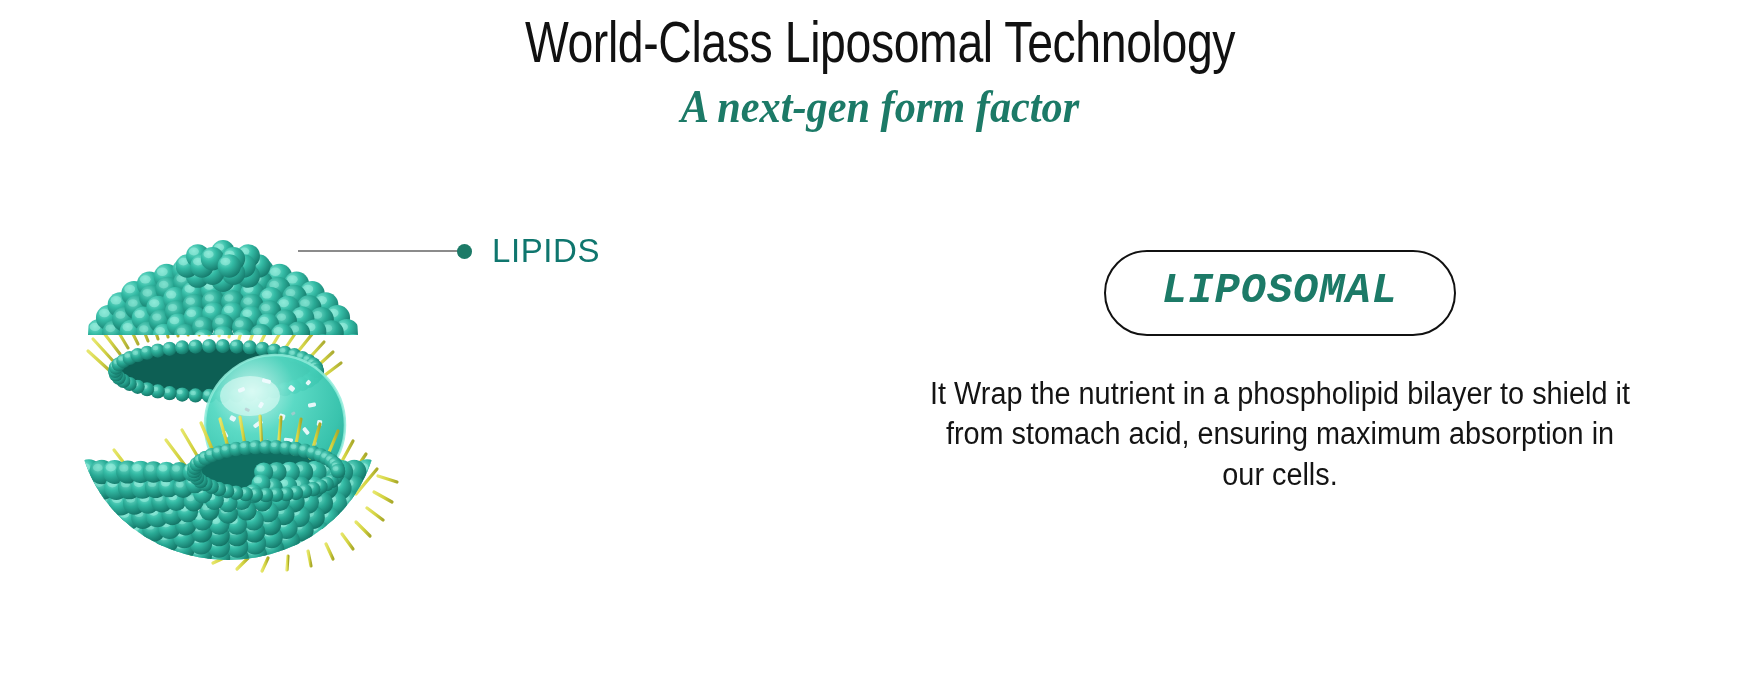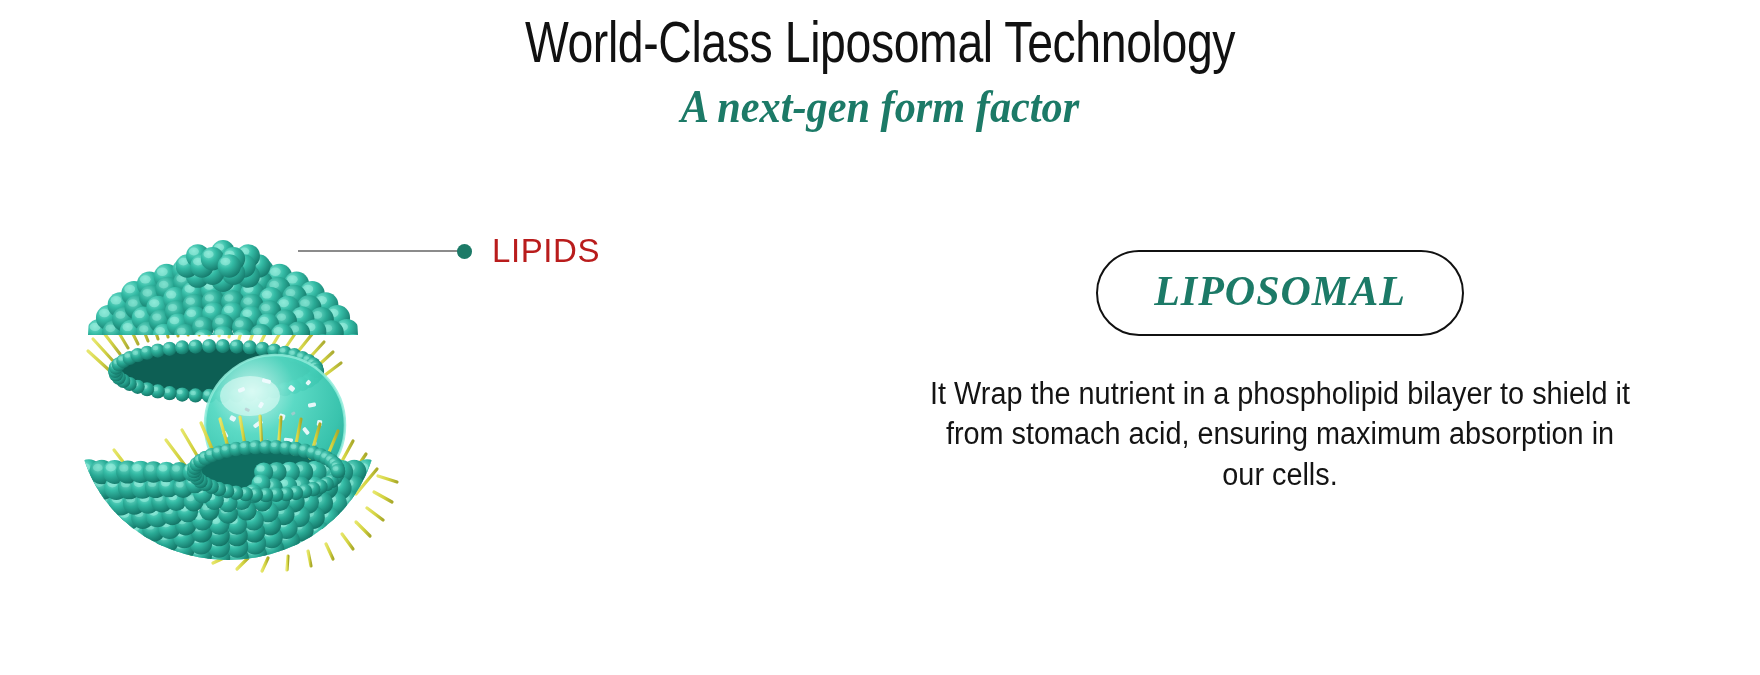--- a/index.html
+++ b/index.html
@@ -37,35 +37,35 @@
   
   .callout{position:absolute;display:flex;align-items:center;}
   .lead-line{height:2px;background:#8b8b8b;}
   .lead-dot{
     width:15px;height:15px;border-radius:50%;
     background:#1c7a67;margin-left:-1px;flex:0 0 auto;
   }
   .callout-label{
     margin-left:20px;white-space:nowrap;
     font-family:"Liberation Sans", sans-serif;
-    font-size:33px;font-weight:400;color:#b91c1c;
+    font-size:33px;font-weight:400;color:#0f766e;
     letter-spacing:0.6px;
   }
   .co-lipids{left:298px;top:232px;}
   .co-lipids .lead-line{width:160px;}
   .co-mag{left:418px;top:430px;}
   .co-mag .lead-line{width:78px;}
 
   
   .panel{position:absolute;left:900px;top:250px;width:760px;text-align:center;}
   .pill{
     display:inline-block;
     border:2px solid #111111;border-radius:60px;
     padding:15px 56px 19px;
-    font-family:Liberation Serif, serif;
+    font-family:Liberation Mono, monospace;
     font-size:42px;font-style:italic;font-weight:700;
     color:#1c7a67;letter-spacing:1px;
     background:#ffffff;
   }
   .desc{
     margin-top:38px;
     font-family:"Liberation Sans", sans-serif;
     font-size:31px;font-weight:400;color:#141414;
     line-height:1.30;
     transform:scaleX(0.93);transform-origin:50% 0;

